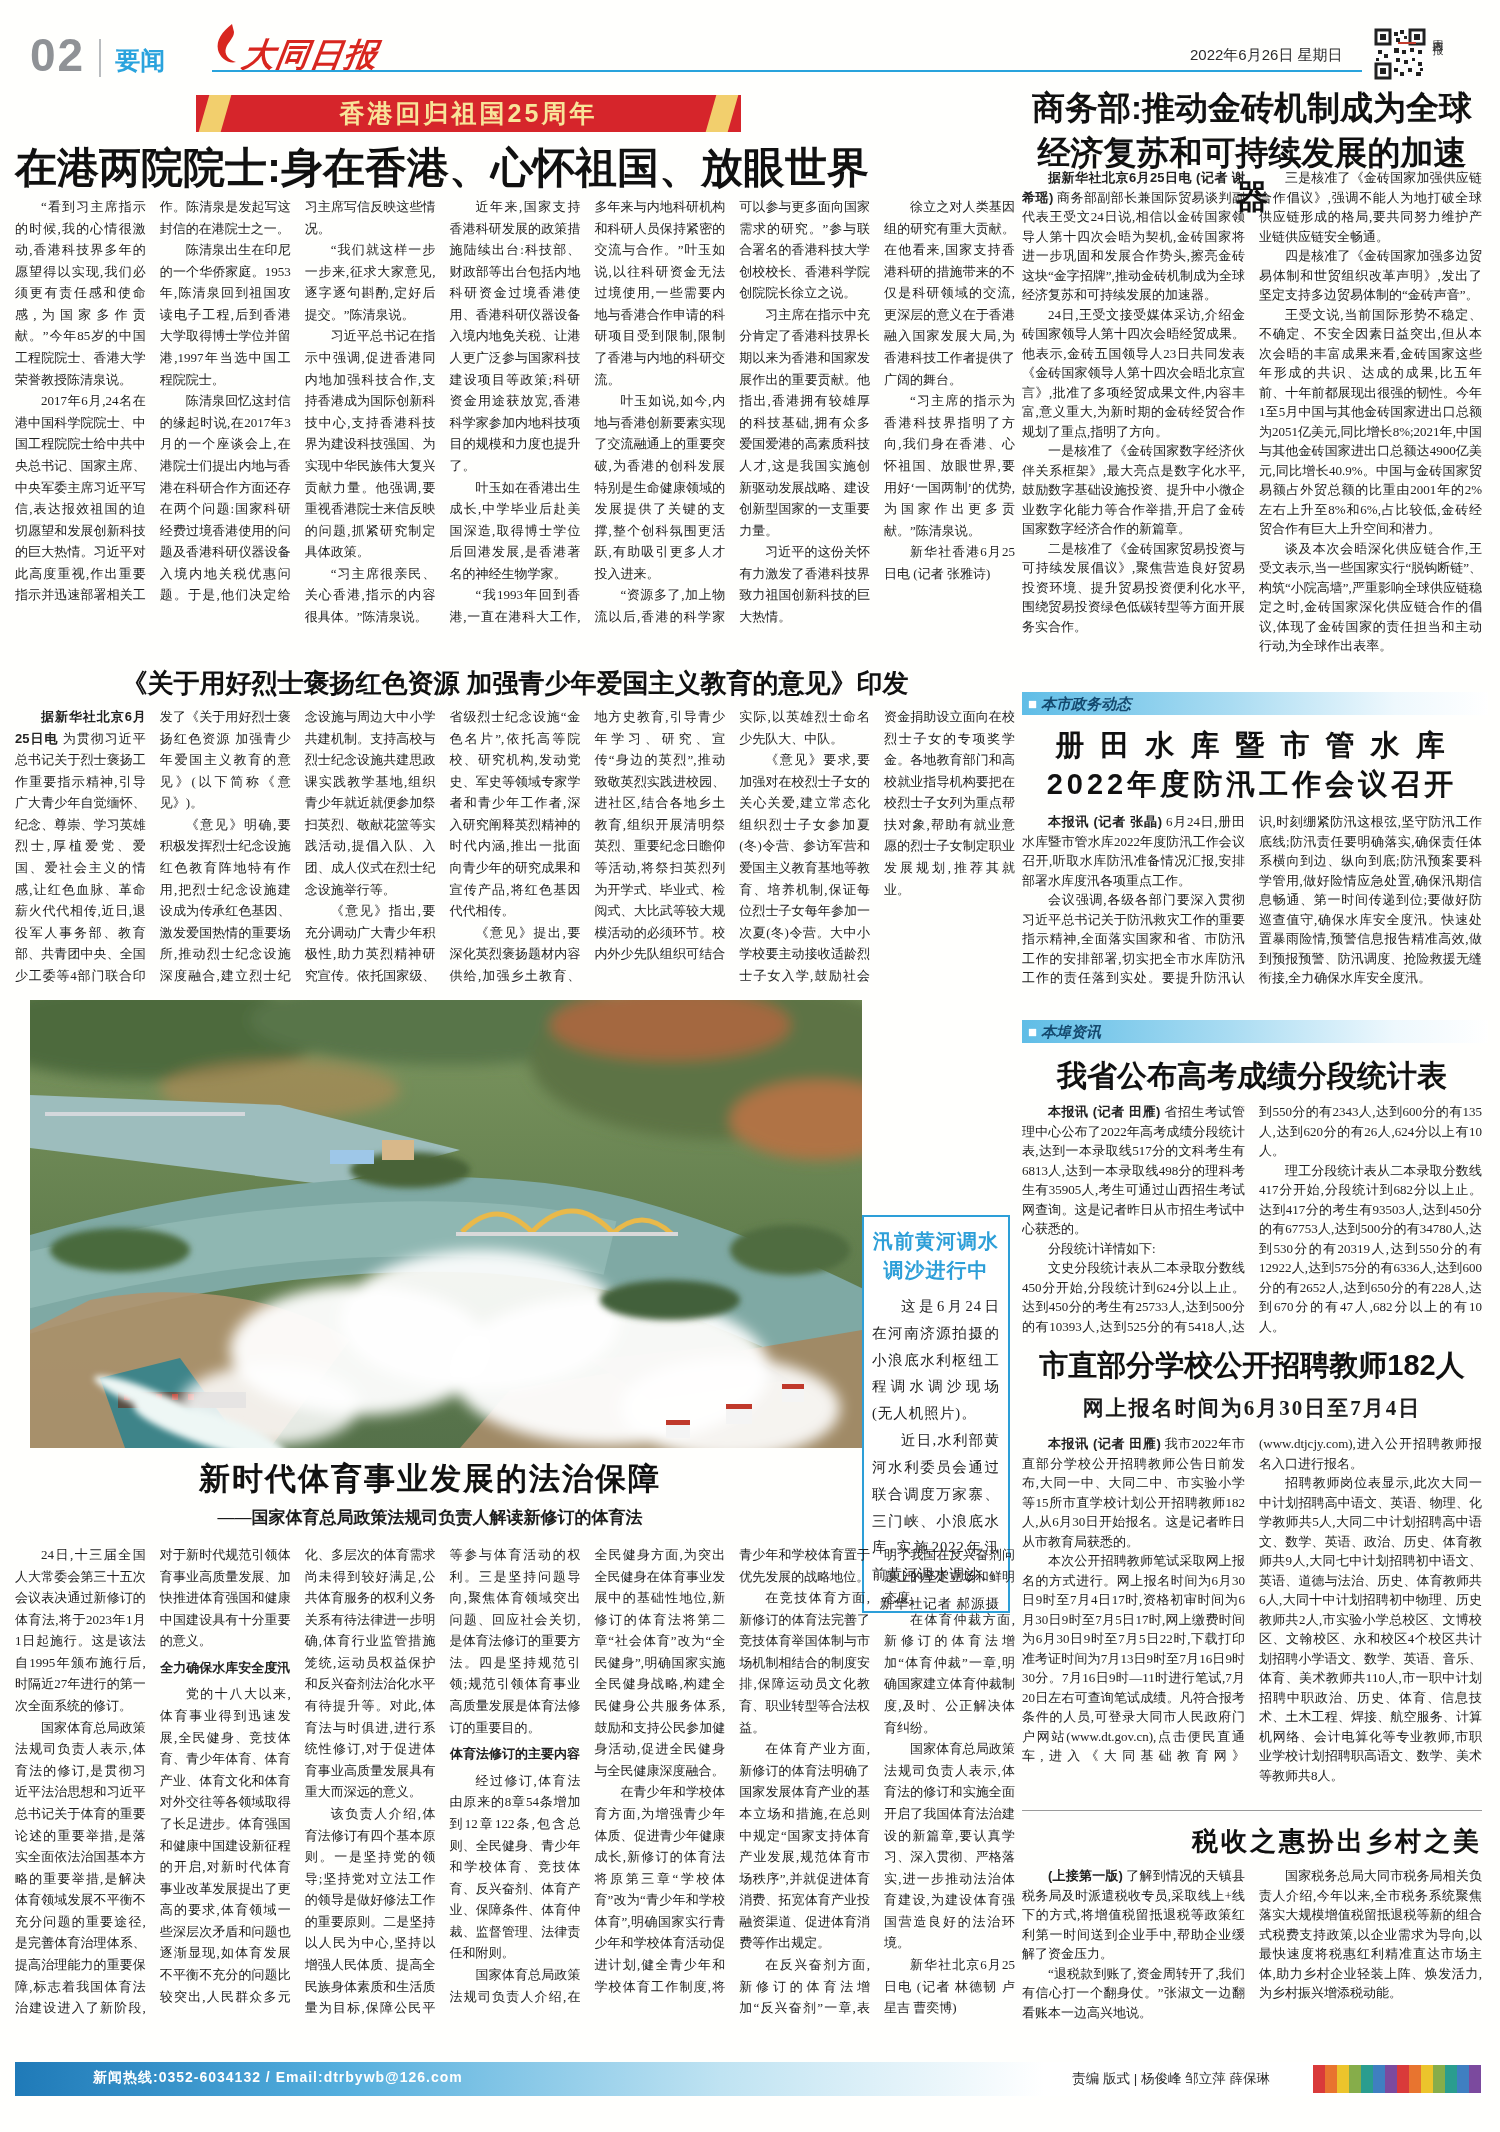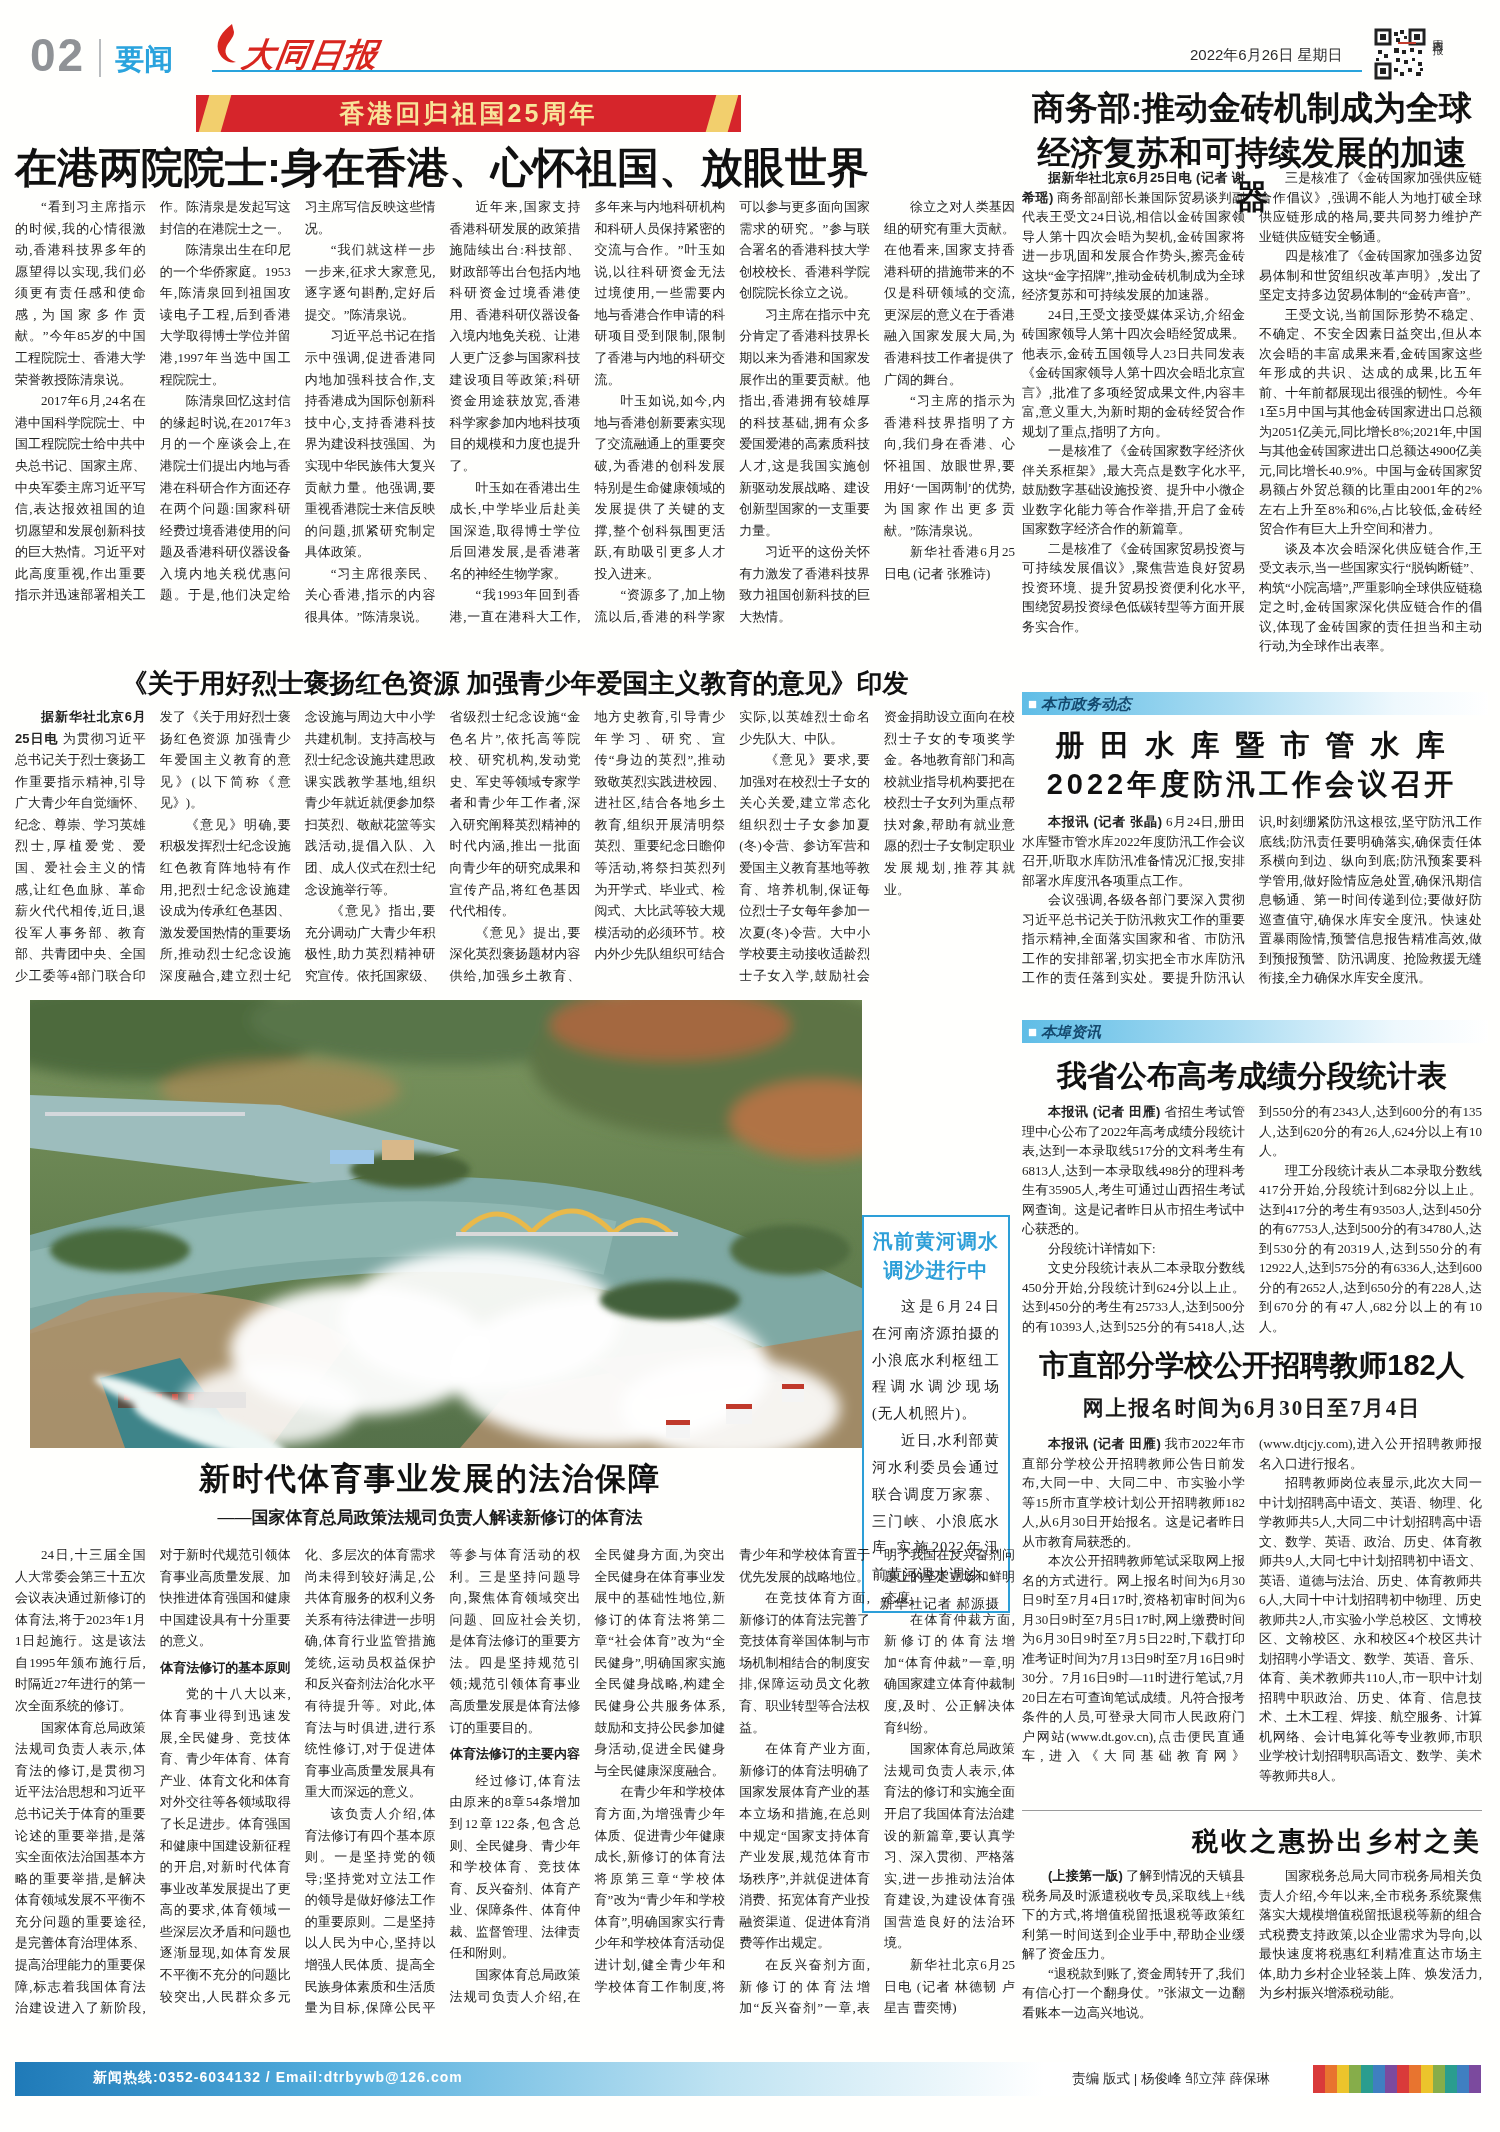--- a/index.html
+++ b/index.html
@@ -2,21 +2,21 @@
 <html><head>
 <meta charset="utf-8">
 <style>
   html,body{margin:0;padding:0;background:#e8e8e4;}
   .page{position:relative;width:1500px;height:2132px;background:#fffffd;margin:0 auto;
         font-family:"Liberation Serif",serif;color:#1c1c1c;overflow:hidden;}
   .abs{position:absolute;}
   
   .pagenum{font-family:"Liberation Sans",sans-serif;font-size:46px;font-weight:bold;color:#8f9296;letter-spacing:2px;}
   .pagenum-sep{display:inline-block;width:2px;height:38px;background:#b9bcbf;margin:0 14px;vertical-align:-6px;}
-  .section-name{font-family:"Liberation Sans",sans-serif;font-size:29px;font-weight:bold;color:#2aa3dd;vertical-align:2px;}
+  .section-name{font-family:"Liberation Sans",sans-serif;font-size:25px;font-weight:bold;color:#2aa3dd;vertical-align:2px;}
   .masthead-text{font-family:"DejaVu Serif",serif;font-style:italic;font-weight:bold;color:#d8261f;
                  font-size:33px;display:inline-block;transform:skewX(-8deg);letter-spacing:1px;}
   .page-date{font-family:"Liberation Sans",sans-serif;font-size:15px;color:#2b2b2b;}
   .header-rule{height:2px;background:#29a3dc;}
   .qr-side{writing-mode:vertical-rl;font-family:"Liberation Sans",sans-serif;font-size:11px;color:#333;letter-spacing:2px;}
   
   .banner{background:#d6252b;color:#f8e49a;font-family:"Liberation Sans",sans-serif;
           font-size:25px;font-weight:bold;text-align:center;line-height:37px;letter-spacing:3px;overflow:hidden;}
   .rib{position:absolute;top:0;bottom:0;width:22px;background:#f2cf6d;transform:skewX(-16deg);}
   .rib.l{left:8px;} .rib.r{right:8px;}
@@ -228,21 +228,21 @@
         <p>近日,水利部黄河水利委员会通过联合调度万家寨、三门峡、小浪底水库,实施2022年汛前黄河调水调沙。</p>
       </div>
     <div class="credit captext" style="text-indent:0;">新华社记者 郝源摄</div>
   </div>
 
   <div class="abs hl hl-sports" style="left:15px;top:1458px;width:830px;">新时代体育事业发展的法治保障</div>
   <div class="abs hl-sports-sub" style="left:15px;top:1506px;width:830px;">——国家体育总局政策法规司负责人解读新修订的体育法</div>
   <div class="abs cols c7" style="left:15px;top:1544px;width:1000px;height:498px;">
       <p>24日,十三届全国人大常委会第三十五次会议表决通过新修订的体育法,将于2023年1月1日起施行。这是该法自1995年颁布施行后,时隔近27年进行的第一次全面系统的修订。</p>
       <p>国家体育总局政策法规司负责人表示,体育法的修订,是贯彻习近平法治思想和习近平总书记关于体育的重要论述的重要举措,是落实全面依法治国基本方略的重要举措,是解决体育领域发展不平衡不充分问题的重要途径,是完善体育治理体系、提高治理能力的重要保障,标志着我国体育法治建设进入了新阶段,对于新时代规范引领体育事业高质量发展、加快推进体育强国和健康中国建设具有十分重要的意义。</p>
-      <p class="subhead">体育法修订的基本原则</p>
+      <p class="subhead">全力确保水库安全度汛</p>
       <p>党的十八大以来,体育事业得到迅速发展,全民健身、竞技体育、青少年体育、体育产业、体育文化和体育对外交往等各领域取得了长足进步。体育强国和健康中国建设新征程的开启,对新时代体育事业改革发展提出了更高的要求,体育领域一些深层次矛盾和问题也逐渐显现,如体育发展不平衡不充分的问题比较突出,人民群众多元化、多层次的体育需求尚未得到较好满足,公共体育服务的权利义务关系有待法律进一步明确,体育行业监管措施笼统,运动员权益保护和反兴奋剂法治化水平有待提升等。对此,体育法与时俱进,进行系统性修订,对于促进体育事业高质量发展具有重大而深远的意义。</p>
       <p>该负责人介绍,体育法修订有四个基本原则。一是坚持党的领导;坚持党对立法工作的领导是做好修法工作的重要原则。二是坚持以人民为中心,坚持以增强人民体质、提高全民族身体素质和生活质量为目标,保障公民平等参与体育活动的权利。三是坚持问题导向,聚焦体育领域突出问题、回应社会关切,是体育法修订的重要方法。四是坚持规范引领;规范引领体育事业高质量发展是体育法修订的重要目的。</p>
       <p class="subhead">体育法修订的主要内容</p>
       <p>经过修订,体育法由原来的8章54条增加到12章122条,包含总则、全民健身、青少年和学校体育、竞技体育、反兴奋剂、体育产业、保障条件、体育仲裁、监督管理、法律责任和附则。</p>
       <p>国家体育总局政策法规司负责人介绍,在全民健身方面,为突出全民健身在体育事业发展中的基础性地位,新修订的体育法将第二章“社会体育”改为“全民健身”,明确国家实施全民健身战略,构建全民健身公共服务体系,鼓励和支持公民参加健身活动,促进全民健身与全民健康深度融合。</p>
       <p>在青少年和学校体育方面,为增强青少年体质、促进青少年健康成长,新修订的体育法将原第三章“学校体育”改为“青少年和学校体育”,明确国家实行青少年和学校体育活动促进计划,健全青少年和学校体育工作制度,将青少年和学校体育置于优先发展的战略地位。</p>
       <p>在竞技体育方面,新修订的体育法完善了竞技体育举国体制与市场机制相结合的制度安排,保障运动员文化教育、职业转型等合法权益。</p>
       <p>在体育产业方面,新修订的体育法明确了国家发展体育产业的基本立场和措施,在总则中规定“国家支持体育产业发展,规范体育市场秩序”,并就促进体育消费、拓宽体育产业投融资渠道、促进体育消费等作出规定。</p>
       <p>在反兴奋剂方面,新修订的体育法增加“反兴奋剂”一章,表明了我国在反兴奋剂问题上的坚定立场和鲜明态度。</p>
       <p>在体育仲裁方面,新修订的体育法增加“体育仲裁”一章,明确国家建立体育仲裁制度,及时、公正解决体育纠纷。</p>

